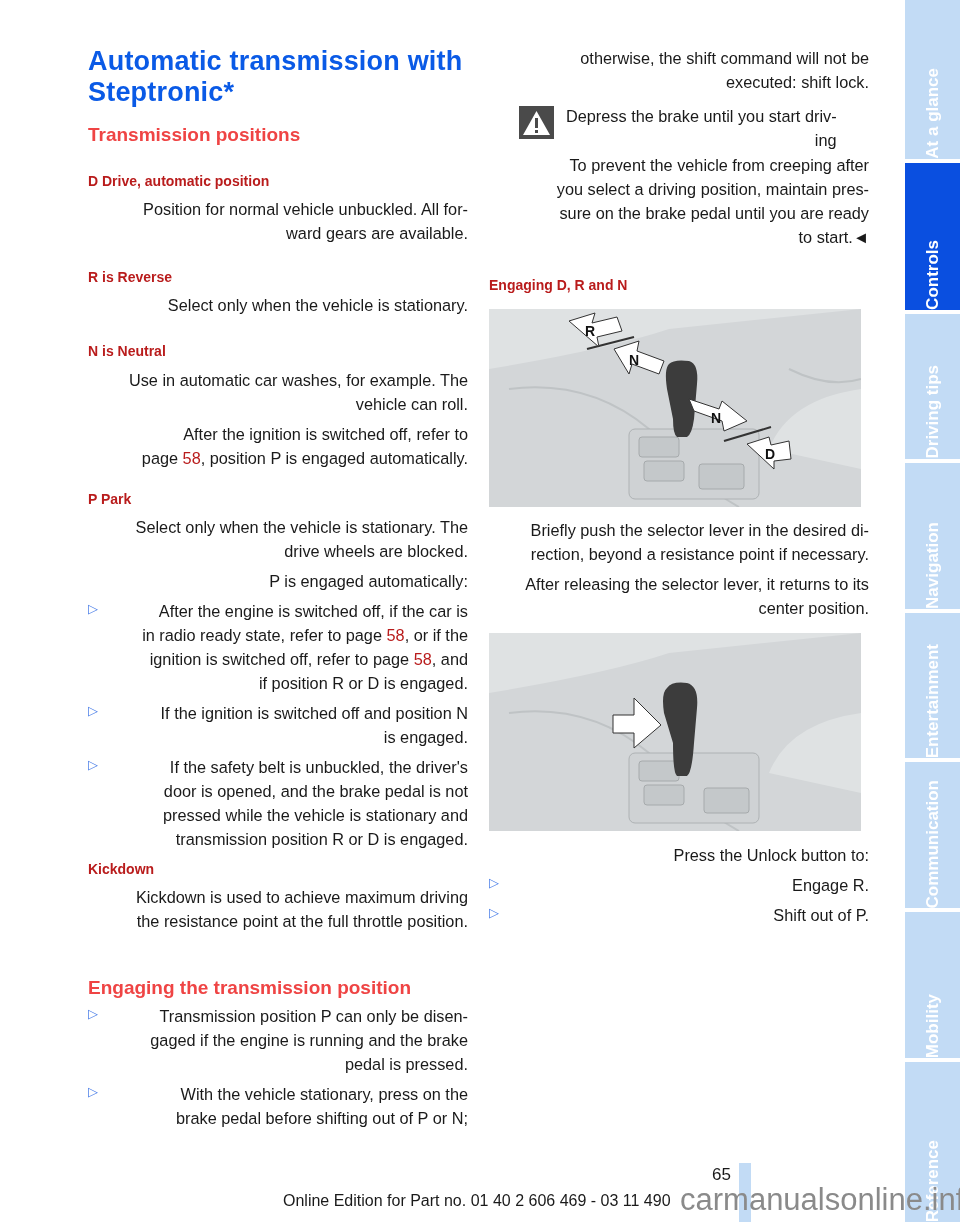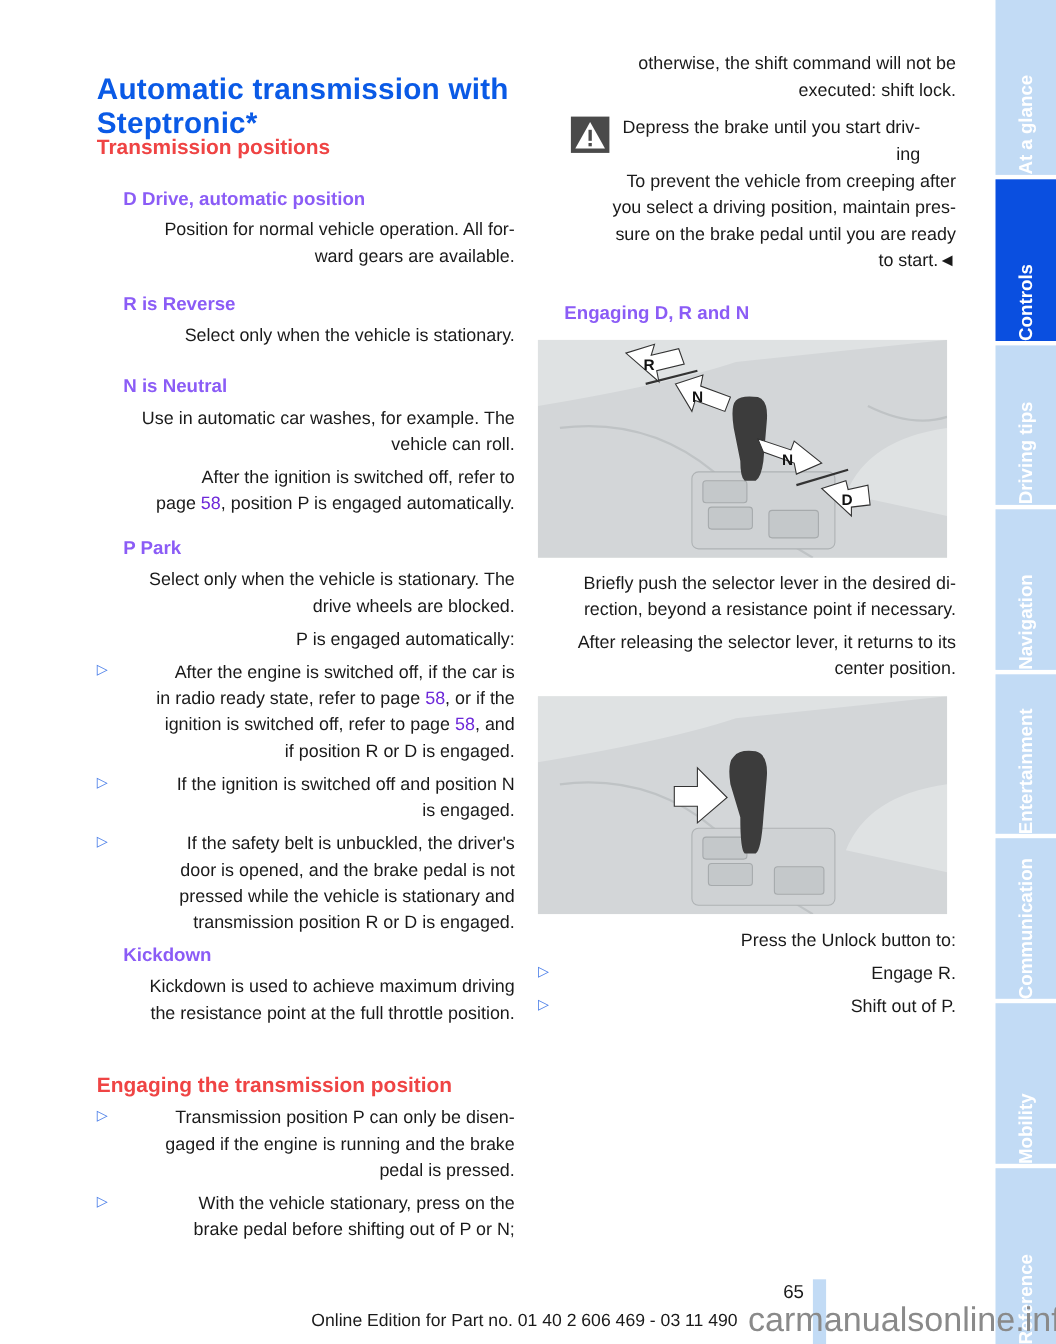--- a/index.html
+++ b/index.html
@@ -2,25 +2,25 @@
 <html><head>
 <meta charset="utf-8">
 <style>
   html, body { margin: 0; padding: 0; }
   body {
     width: 960px; height: 1222px; position: relative; overflow: hidden;
     background: #ffffff; color: #1a1a1a;
     font-family: "Liberation Sans", sans-serif;
   }
   .abs { position: absolute; }
-  .h1 { font-size: 27px; font-weight: bold; color: #0a5ae6; line-height: 31px; letter-spacing: 0.2px; margin-top: 20px; }
+  .h1 { font-size: 27px; font-weight: bold; color: #0a5ae6; line-height: 31px; letter-spacing: 0.2px; }
   .h2 { font-size: 19px; font-weight: bold; color: #ef4444; line-height: 22px; }
-  .h3 { font-size: 17px; font-weight: bold; color: #8b5cf6; line-height: 22px; margin-left: 24px; }
+  .h3 { font-size: 14px; font-weight: bold; color: #b91c1c; line-height: 22px; }
   .p { font-size: 16.3px; line-height: 24px; color: #1a1a1a; margin: 0; text-align: right; }
-  .link { color: #6d28d9; }
+  .link { color: #b91c1c; }
   .bullet { position: absolute; left: 0; font-size: 13px; color: #4a7ee8; }
   .li { position: relative; padding-left: 30px; }
   .li .bullet { top: 2px; }
   .warn { display: flex; gap: 12px; }
   .warn-icon { width: 35px; height: 33px; background: #4a4a4a; flex: none; margin-top: 2px; position: relative; }
   .figure { position: absolute; left: 489px; width: 372px; height: 198px; background: #dcdfe0; overflow: hidden; }
   .sidebar { position: absolute; left: 905px; width: 55px; }
   .tab {
     position: absolute; left: 0; width: 55px; background: #c2dbf5;
     display: flex; align-items: flex-end; justify-content: center;
@@ -39,21 +39,21 @@
 
 <div class="abs h1" style="left:88px; top:46px;">
   <div>Automatic transmission with</div>
   <div>Steptronic*</div>
 </div>
 
 <div class="abs h2" style="left:88px; top:124px;">Transmission positions</div>
 
 <div class="abs h3" style="left:88px; top:170px;">D Drive, automatic position</div>
 <div class="abs" style="left:88px; top:197px; width:380px;">
-  <p class="p">Position for normal vehicle operation. All for-</p>
+  <p class="p">Position for normal vehicle unbuckled. All for-</p>
   <p class="p">ward gears are available.</p>
 </div>
 
 <div class="abs h3" style="left:88px; top:266px;">R is Reverse</div>
 <div class="abs" style="left:88px; top:293px; width:380px;">
   <p class="p">Select only when the vehicle is stationary.</p>
 </div>
 
 <div class="abs h3" style="left:88px; top:340px;">N is Neutral</div>
 <div class="abs" style="left:88px; top:368px; width:380px;">

